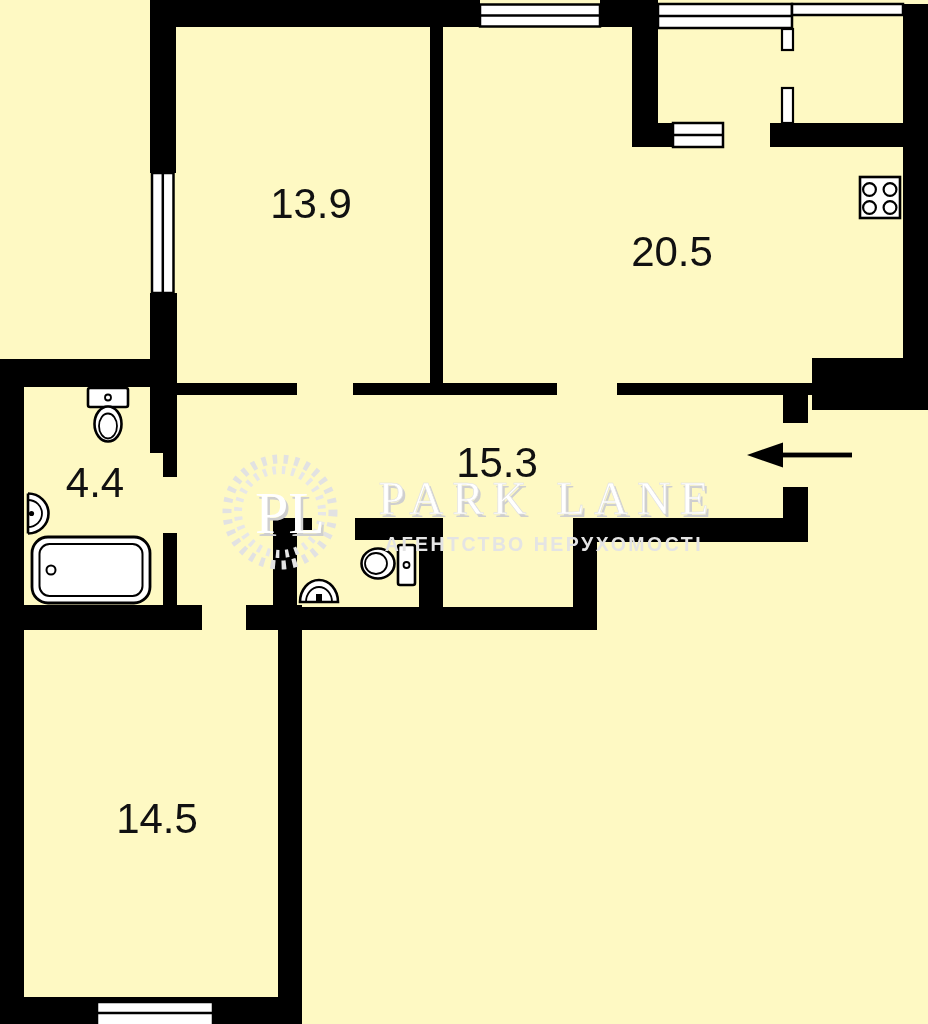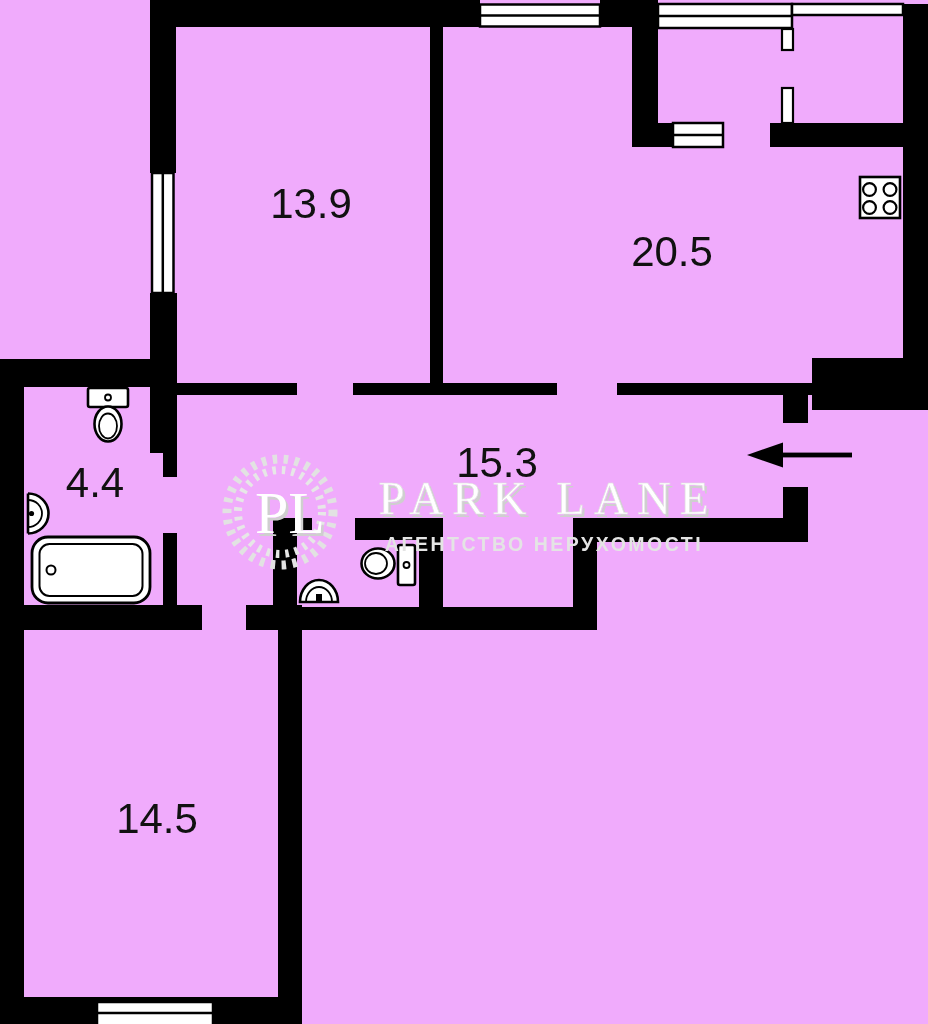--- a/index.html
+++ b/index.html
@@ -1,16 +1,16 @@
 <!DOCTYPE html>
 <html><head>
 <meta charset="utf-8">
 <style>
   html,body{margin:0;padding:0;background:#ffffff;}
-  .stage{width:928px;height:1024px;position:relative;background:#f0abfc;overflow:hidden;}
+  .stage{width:928px;height:1024px;position:relative;background:#fef9c3;overflow:hidden;}
   svg{display:block;}
   .room-label{font-family:"Liberation Sans",sans-serif;font-size:42px;fill:#111111;}
   .wm-serif{font-family:"Liberation Serif",serif;}
   .wm-sans{font-family:"Liberation Sans",sans-serif;font-weight:bold;}
 </style>
 </head>
 <body>
 
 <div class="stage">
 <svg width="928" height="1024" viewBox="0 0 928 1024">

